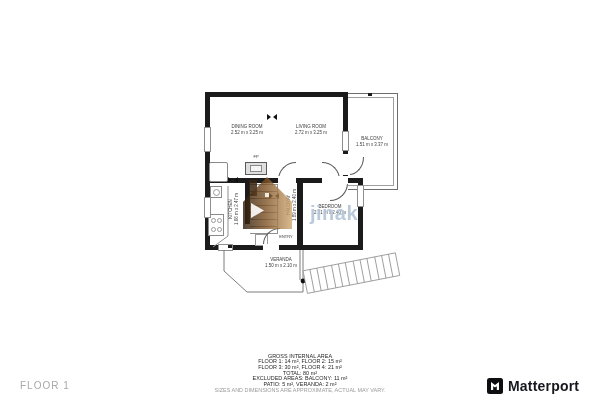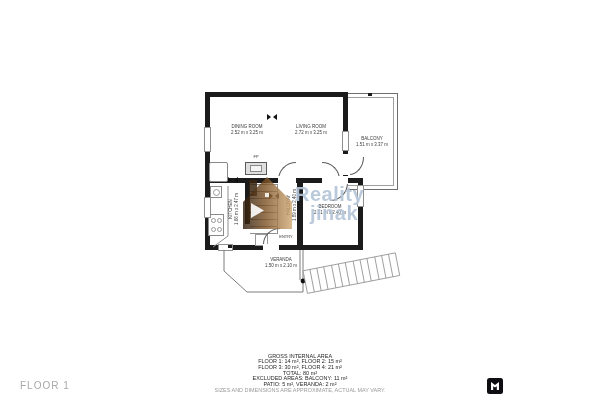--- a/index.html
+++ b/index.html
@@ -165,35 +165,35 @@
         <stop offset="0" stop-color="#2a1a0a"></stop>
         <stop offset="0.45" stop-color="#7a4f22"></stop>
         <stop offset="1" stop-color="#d2a873"></stop>
       </linearGradient>
     </defs>
     <rect x="249" y="180" width="8" height="16" fill="#3a2410" opacity="0.85"></rect>
     <path d="M243,202 L267,177 L292,202 L292,229 L243,229 Z" fill="url(#wmg)" opacity="0.8"></path>
     <rect x="265" y="193" width="4" height="4" fill="#ffffff" opacity="0.85"></rect>
     <path d="M251,203 L251,218 L264,210.5 Z" fill="#ffffff" opacity="0.9"></path>
   </svg>
-  <div class="wm-text" id="wm-line1">Reality</div>
   <div class="wm-text" id="wm-line2">jinak</div>
 
   <div id="floor-label">FLOOR 1</div>
 
   <div id="area-summary">
     <div>GROSS INTERNAL AREA</div>
     <div>FLOOR 1: 14 m², FLOOR 2: 15 m²</div>
     <div>FLOOR 3: 30 m², FLOOR 4: 21 m²</div>
     <div>TOTAL: 80 m²</div>
     <div>EXCLUDED AREAS: BALCONY: 11 m²</div>
     <div>PATIO: 5 m², VERANDA: 2 m²</div>
     <div class="disclaimer">SIZES AND DIMENSIONS ARE APPROXIMATE, ACTUAL MAY VARY.</div>
   </div>
 
   <div id="brand">
     <svg width="16" height="16" viewBox="0 0 16 16">
       <rect x="0" y="0" width="16" height="16" rx="2.5" fill="#0d0d12"></rect>
       <path d="M4,4 L8,7 L12,4 L12,12 L9.8,12 L9.8,8.2 L8,9.6 L6.2,8.2 L6.2,12 L4,12 Z" fill="#ffffff"></path>
     </svg>
+    <span id="brand-text">Matterport</span>
   </div>
 
 </div>
 
 </body></html>

